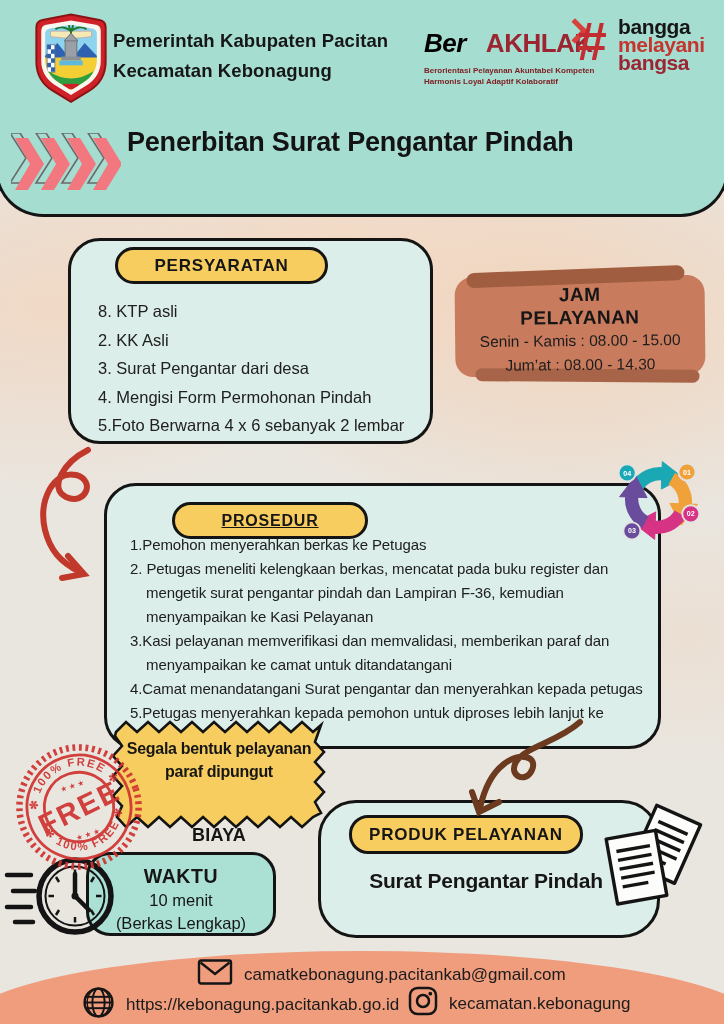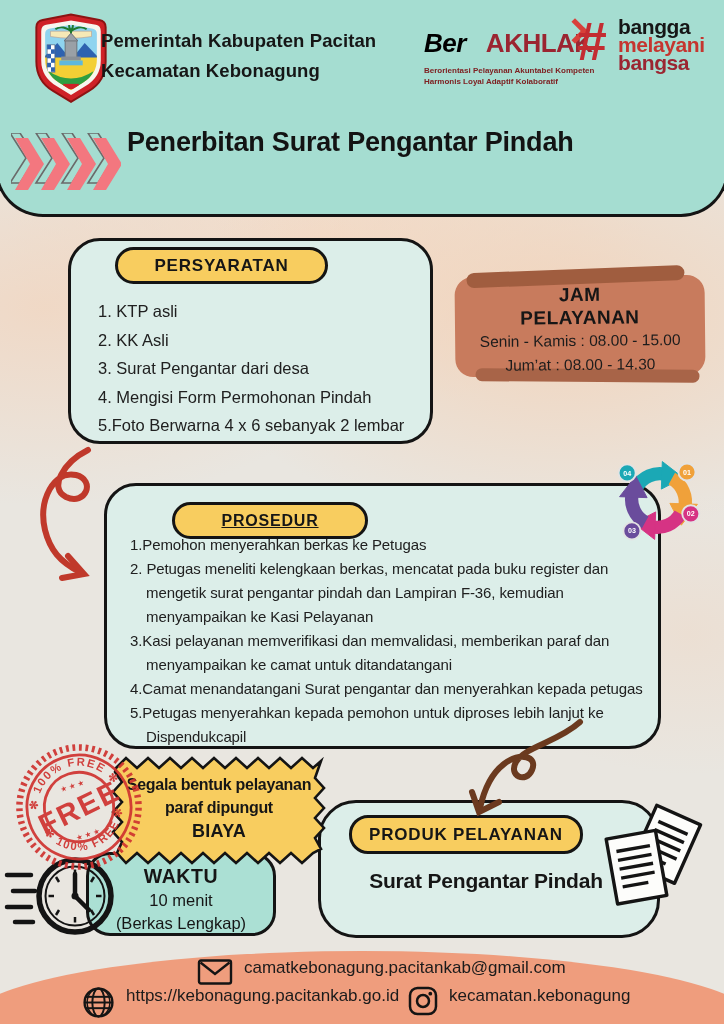--- a/index.html
+++ b/index.html
@@ -8,21 +8,21 @@
     background-color:#e9e6e0;
     background-image:
       radial-gradient(ellipse 560px 320px at 78% 31%, rgba(242,211,186,.95), rgba(242,211,186,0) 68%),
       radial-gradient(ellipse 520px 300px at 6% 30%, rgba(241,214,193,.85), rgba(241,214,193,0) 66%),
       radial-gradient(ellipse 460px 240px at 45% 24%, rgba(244,219,199,.9), rgba(244,219,199,0) 70%),
       radial-gradient(ellipse 300px 200px at 95% 62%, rgba(238,216,198,.5), rgba(238,216,198,0) 70%);}
   .abs{position:absolute;}
   
   .hero{position:absolute;top:-4px;left:-5px;right:-5px;height:218px;background:#a5ddd1;
     border:3px solid #141414;border-top:none;border-radius:0 0 48px 48px;}
-  .org{position:absolute;left:103px;top:30px;font-weight:bold;font-size:18.5px;line-height:30px;letter-spacing:.1px;}
+  .org{position:absolute;left:115px;top:30px;font-weight:bold;font-size:18.5px;line-height:30px;letter-spacing:.1px;}
   .logo{position:absolute;left:32px;top:16px;width:82px;height:93px;}
   .berakhlak{position:absolute;left:426px;top:34px;width:175px;}
   .berakhlak .t{font-size:26px;font-weight:bold;letter-spacing:-.5px;line-height:26px;}
   .berakhlak .t .p1{color:#000000;font-style:italic;}
   .berakhlak .t .p2{color:#9b2531;margin-left:20px;}
   .berakhlak .sub{margin-top:9px;font-size:8px;line-height:11px;font-weight:bold;color:#7e2022;}
   .bk-chev{position:absolute;left:142px;top:-8px;width:13px;height:13px;border-top:5px solid #d8403a;border-right:5px solid #d8403a;transform:rotate(45deg);}
   .hashtag{position:absolute;left:578px;top:14px;font-size:54px;font-weight:bold;font-style:italic;color:#c32c31;}
   .bangga{position:absolute;left:620px;top:22px;font-size:21px;font-weight:bold;line-height:18px;letter-spacing:-.4px;}
   .bangga .b1{color:#161616;}
@@ -42,36 +42,36 @@
   .jam{position:absolute;left:455px;top:276px;width:250px;height:100px;background:#c87b5d;border-radius:18px;transform:rotate(-.6deg);}
   .jam::before{content:"";position:absolute;top:-7px;left:12px;right:20px;height:15px;background:#a05d3f;border-radius:9px;transform:rotate(-1.6deg);}
   .jam::after{content:"";position:absolute;bottom:-6px;left:20px;right:6px;height:13px;background:#a86448;border-radius:8px;transform:rotate(1deg);}
   .jam .inner{position:relative;z-index:2;text-align:center;padding-top:7px;}
   .jam .h{font-weight:bold;font-size:19px;line-height:23px;letter-spacing:.5px;}
   .jam .s{font-size:15.5px;line-height:24px;color:#1c1c1c;}
   
   .pros-list{position:absolute;left:130px;top:533px;width:515px;font-size:15px;line-height:24px;letter-spacing:-.1px;color:#202020;}
   .pros-list li{padding-left:16px;text-indent:-16px;}
   
-  .burst{position:absolute;left:110px;top:754px;width:218px;height:114px;z-index:6;text-decoration:underline;}
+  .burst{position:absolute;left:110px;top:718px;width:218px;height:114px;z-index:6;text-decoration:underline;}
   .burst .txt{position:absolute;left:16px;right:16px;top:19px;text-align:center;font-weight:bold;}
   .burst .l1,.burst .l2{font-size:16px;line-height:23px;letter-spacing:-.3px;}
-  .burst .l3{font-size:18px;line-height:25px;letter-spacing:.3px;}
+  .burst .l3{font-size:18px;line-height:25px;letter-spacing:.3px;margin-top:40px;}
   .stamp{position:absolute;left:14px;top:742px;width:130px;height:130px;z-index:7;}
   
   .waktu{position:absolute;left:86px;top:852px;width:190px;height:84px;background:#abe0d4;border:3px solid #141414;border-radius:24px;box-sizing:border-box;z-index:4;text-align:center;padding-top:9px;}
   .waktu .h{font-weight:bold;font-size:19.5px;line-height:25px;letter-spacing:.6px;}
   .waktu .s{font-size:16.5px;line-height:23px;}
   .clock{position:absolute;left:4px;top:845px;z-index:5;}
   
   .produk-text{position:absolute;left:325px;top:864px;width:322px;text-align:center;font-weight:bold;font-size:21px;line-height:34px;letter-spacing:-.2px;z-index:4;}
   .docs{position:absolute;left:586px;top:800px;z-index:5;}
   
   .footer{position:absolute;left:-34px;right:-34px;top:951px;height:110px;background:#ef9d7d;border-radius:50% 50% 0 0 / 72px 72px 0 0;}
-  .frow{position:absolute;display:flex;align-items:flex-start;gap:11px;font-size:17px;color:#1b1b1b;z-index:3;}
+  .frow{position:absolute;display:flex;align-items:center;gap:11px;font-size:17px;color:#1b1b1b;z-index:3;}
   .frow1{left:197px;top:958px;}
   .frow2{left:82px;top:986px;}
   .frow3{left:408px;top:986px;}
   svg text{font-family:"Liberation Sans",sans-serif;}
 </style>
 </head>
 <body>
 
 <div class="page">
 
@@ -142,21 +142,21 @@
       </svg>
     </div>
     <div class="title">
       <div>Penerbitan Surat Pengantar Pindah</div>
     </div>
   </div>
 
   <div class="box" style="left:68px;top:238px;width:365px;height:206px;"></div>
   <div class="pill" style="left:115px;top:247px;width:213px;height:37px;font-size:17px;">PERSYARATAN</div>
   <ul class="plain persy-list">
-    <li>1. KTP asli</li>
+    <li>8. KTP asli</li>
     <li>2. KK Asli</li>
     <li>3. Surat Pengantar dari desa</li>
     <li>4. Mengisi Form Permohonan Pindah</li>
     <li>5.Foto Berwarna 4 x 6 sebanyak 2 lembar</li>
   </ul>
 
   <div class="jam">
     <div class="inner">
       <div class="h">JAM</div>
       <div class="h">PELAYANAN</div>

